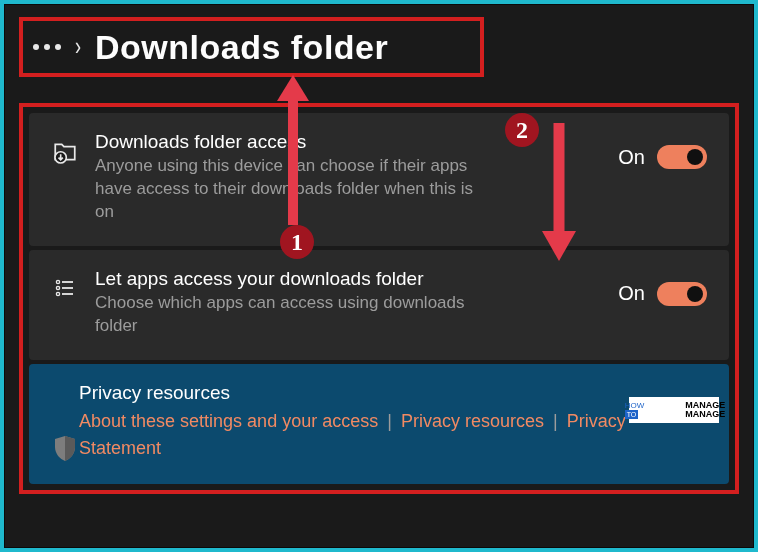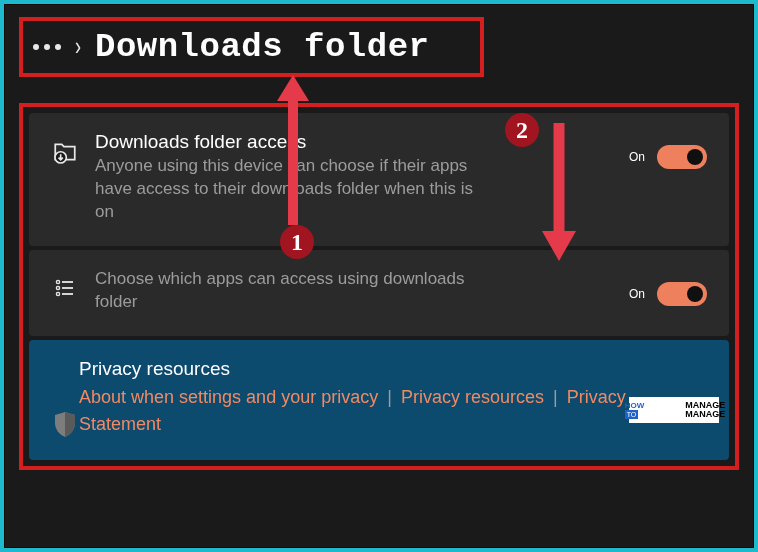--- a/index.html
+++ b/index.html
@@ -44,21 +44,20 @@
     color:#e8e8e8;
     font-size:18px;
     font-weight:500;
     transform: scaleY(1.4);
   }
   .page-title {
     color:#fdfdfd;
     font-size:34px;
     font-weight:600;
     letter-spacing:0.5px;
-    font-family:Liberation Mono, monospace;
   }
   
   .settings-group {
     border: 4px solid #d31f1f;
     margin-top: 26px;
     padding: 6px;
     display:flex;
     flex-direction:column;
     gap:4px;
   }
@@ -93,21 +92,21 @@
   }
   .card-control {
     display:flex;
     align-items:center;
     gap:12px;
     margin-top:14px;
     flex:0 0 auto;
   }
   .toggle-label {
     color:#ffffff;
-    font-size:12px;
+    font-size:20px;
   }
   .toggle {
     width:50px; height:24px;
     background:#ee805d;
     border-radius:12px;
     position:relative;
   }
   .toggle .knob {
     width:16px; height:16px;
     background:#101010;
@@ -146,21 +145,21 @@
     width:90px; height:26px;
     background:#fff;
     font-size:9px;
     font-family:Arial, sans-serif;
     display:flex;
     align-items:center;
     justify-content:center;
     gap:2px;
     padding:2px;
   }
-  .watermark .how { color:#1e63c8; font-weight:bold; font-size:8px; line-height:1;}
+  .watermark .how { color:#1e63c8; font-weight:normal; font-size:8px; line-height:1;}
   .watermark .to { background:#1e63c8; color:#fff; font-size:7px; padding:1px 2px; line-height:1;}
   .watermark .mng { color:#000; font-weight:bold; font-size:9px; line-height:1;}
   .watermark .bar { width:3px; height:20px; background:#1e63c8; }
   
   .anno { position:absolute; pointer-events:none; }
   .arrow-up { left:268px; top:70px; }
   .arrow-down { left:534px; top:118px; }
   .num-badge {
     width:34px; height:34px;
     background:#a01520;
@@ -218,41 +217,42 @@
         <svg width="24" height="24" viewBox="0 0 24 24" fill="none">
           <circle cx="5" cy="6" r="1.6" stroke="#e8e8e8" stroke-width="1.4"></circle>
           <line x1="9" y1="6" x2="20" y2="6" stroke="#e8e8e8" stroke-width="1.8"></line>
           <circle cx="5" cy="12" r="1.6" stroke="#e8e8e8" stroke-width="1.4"></circle>
           <line x1="9" y1="12" x2="20" y2="12" stroke="#e8e8e8" stroke-width="1.8"></line>
           <circle cx="5" cy="18" r="1.6" stroke="#e8e8e8" stroke-width="1.4"></circle>
           <line x1="9" y1="18" x2="20" y2="18" stroke="#e8e8e8" stroke-width="1.8"></line>
         </svg>
       </div>
       <div class="card-text">
+        <div class="card-title">Let apps access your downloads folder</div>
         <div class="card-desc">Choose which apps can access using downloads folder</div>
       </div>
       <div class="card-control">
         <span class="toggle-label">On</span>
         <div class="toggle">
             <div class="knob"></div>
           </div>
       </div>
     </div>
 
     <div class="privacy-card">
       <div class="card-icon">
         <svg width="24" height="28" viewBox="0 0 24 28">
           <path d="M12 2 L22 5 V13 C22 20 17 25 12 27 C7 25 2 20 2 13 V5 Z" fill="#7d7d7d"></path>
           <path d="M12 2 L22 5 V13 C22 20 17 25 12 27 V2 Z" fill="#5a5a5a"></path>
         </svg>
       </div>
       <div class="card-text">
         <div class="card-title">Privacy resources</div>
         <div class="privacy-links">
-          <a href="#">About when settings and your privacy</a>
+          <a href="#">About these settings and your access</a>
           <span class="sep">|</span>
           <a href="#">Privacy resources</a>
           <span class="sep">|</span>
           <a href="#">Privacy Statement</a>
         </div>
       </div>
     </div>
 
   </div>
 

